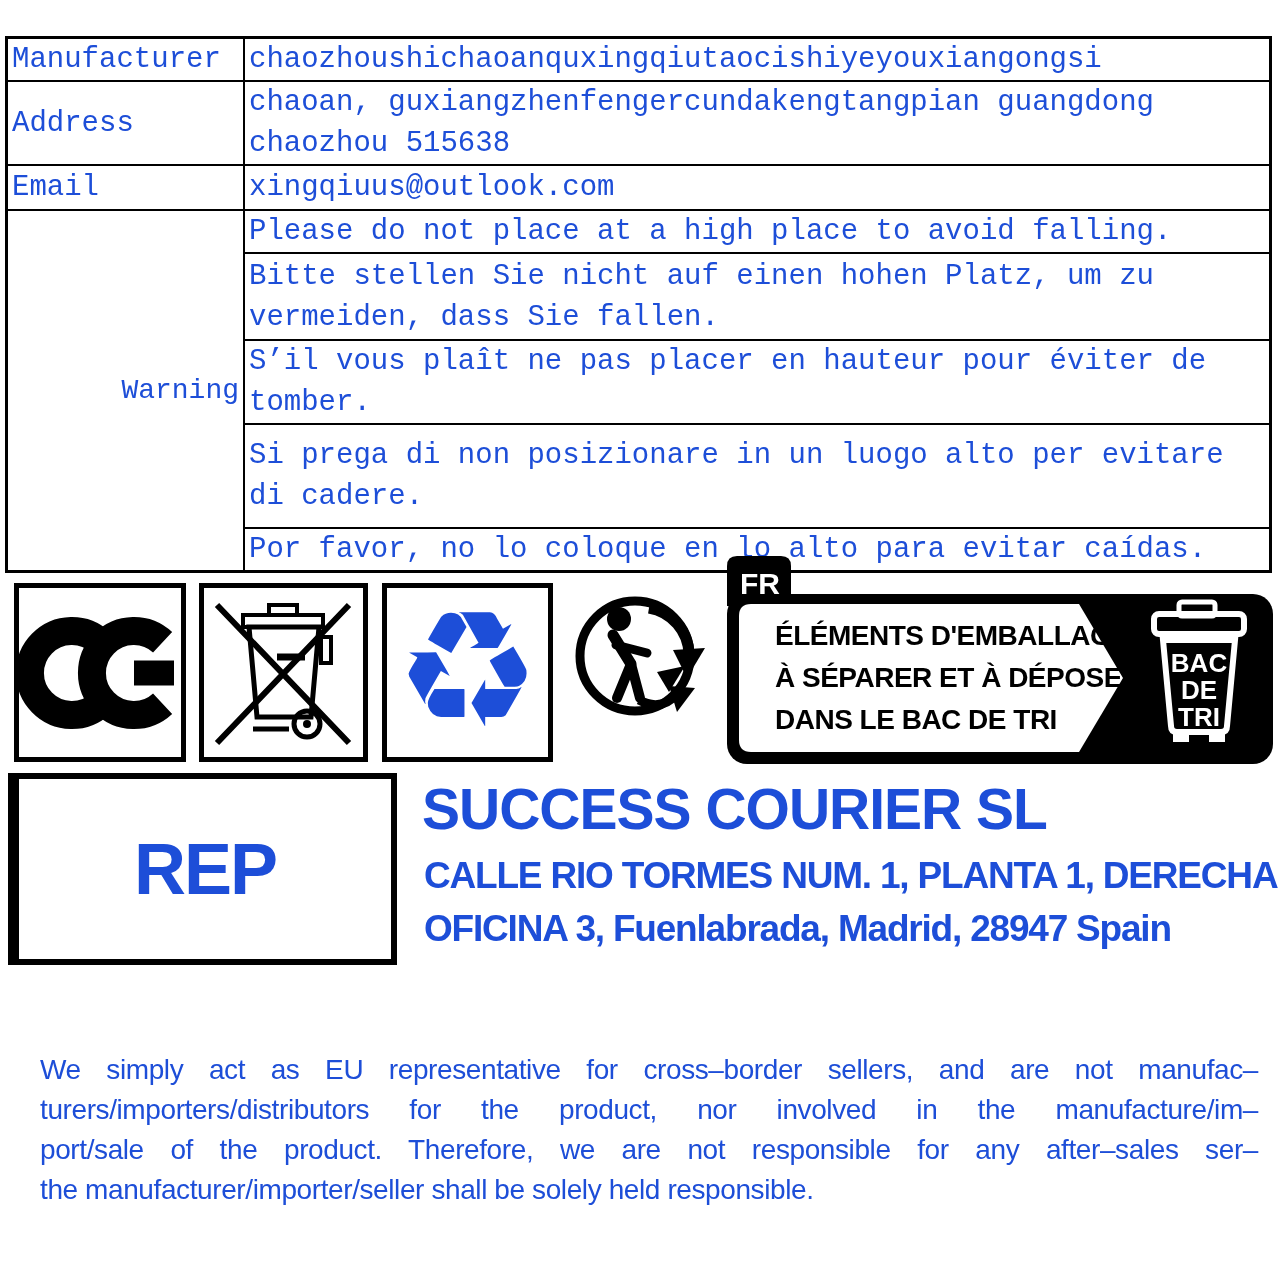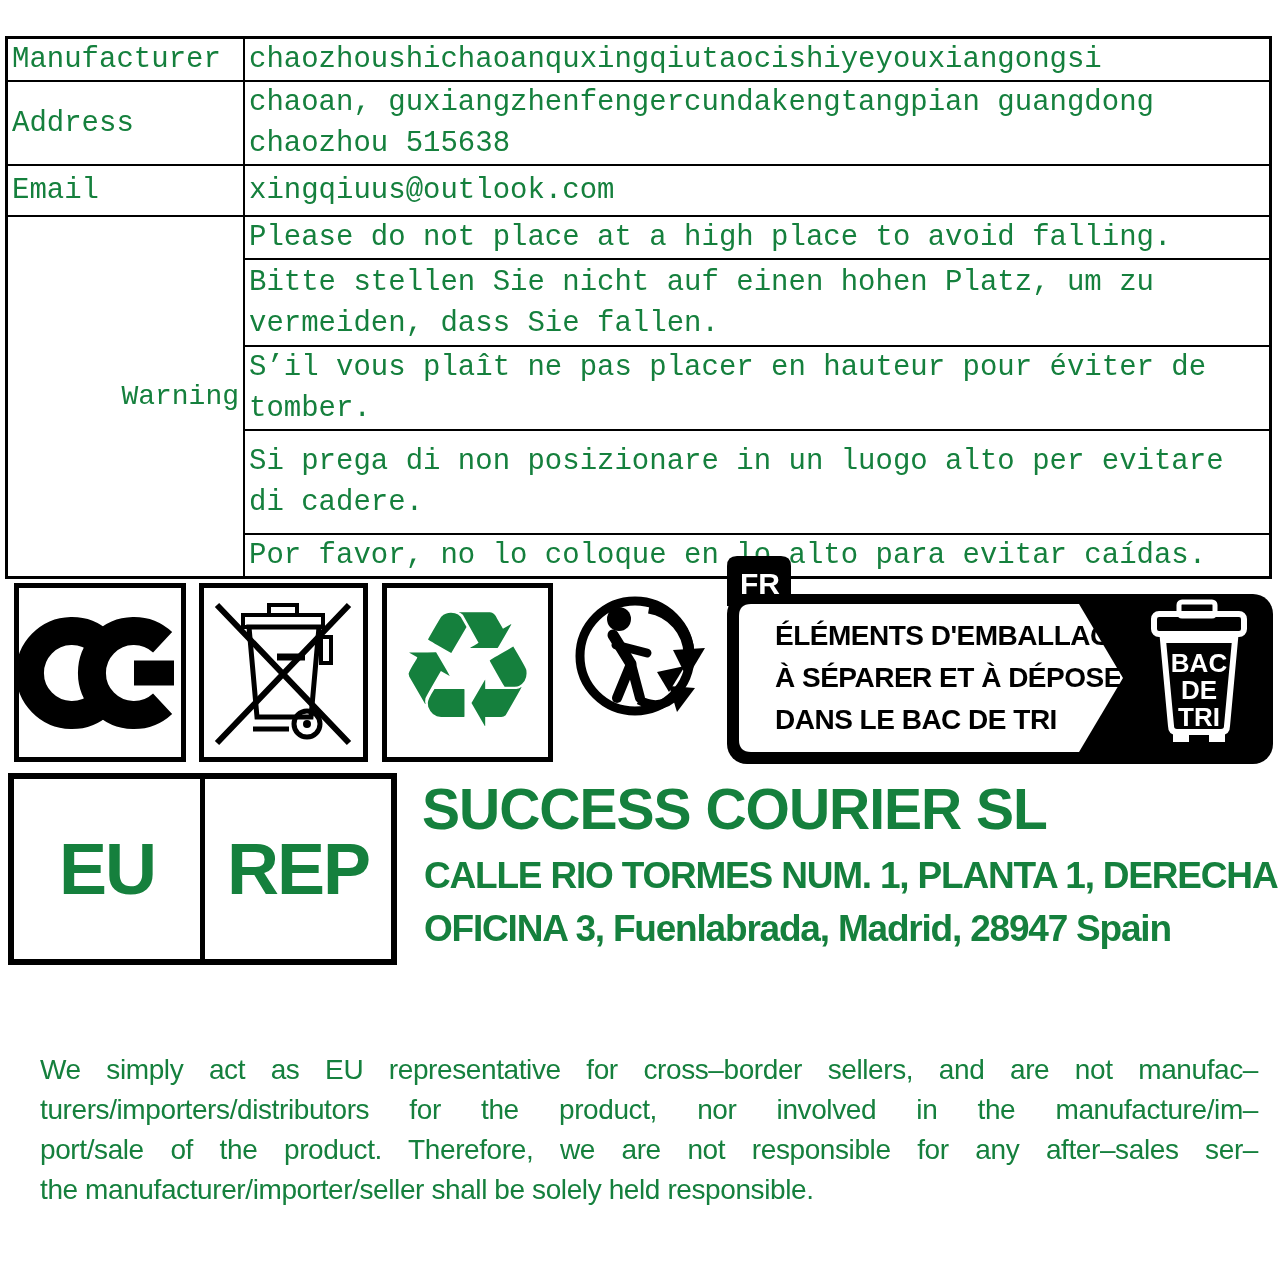--- a/index.html
+++ b/index.html
@@ -1,27 +1,27 @@
 <!DOCTYPE html>
 <html><head>
 <meta charset="utf-8">
 <style>
   html,body{margin:0;padding:0;background:#fff;}
-  .sheet{position:relative;width:1279px;height:1279px;background:#fff;color:#15803d;
+  .sheet{position:relative;width:1279px;height:1279px;background:#fff;color:#1d4ed8;
          font-family:"Liberation Sans",sans-serif;overflow:hidden;}
 
   
   .info-table{position:absolute;left:5px;top:36px;width:1267px;border-collapse:collapse;
               table-layout:fixed;border:3px solid #000;
               font-family:"Liberation Mono",monospace;font-size:29px;}
   .info-table td{border:2px solid #000;padding:0 4px 0 4px;vertical-align:middle;line-height:41px;}
   .col-label{width:227px;}
   .pre{white-space:pre-line;}
   .warn-cell{font-size:28px;text-align:right;}
-  .r38{height:38px}.r82{height:82px}.r45{height:51px}.r87{height:87px}.r86{height:104px}.r43{height:43px}
+  .r38{height:38px}.r82{height:82px}.r45{height:45px}.r87{height:87px}.r86{height:104px}.r43{height:43px}
 
   
   .ce-box{position:absolute;left:14px;top:583px;}
   .weee-box{position:absolute;left:199px;top:583px;}
   .recycle-box{position:absolute;left:382px;top:583px;width:171px;height:179px;box-sizing:border-box;
                border:5px solid #000;display:flex;align-items:center;justify-content:center;}
   .recycle-glyph{font-family:"DejaVu Sans",sans-serif;font-size:162px;line-height:1;margin-top:-6px;}
   .triman{position:absolute;left:573px;top:588px;}
   .fr-label{position:absolute;left:727px;top:556px;}
   .fr-text{font-family:"Liberation Sans",sans-serif;font-weight:bold;}
@@ -138,21 +138,20 @@
       <path d="M436,84 L444,170 Q444,176 450,176 H494 Q500,176 500,170 L508,84 Z" fill="none" stroke="#fff" stroke-width="6"></path>
       <rect x="446" y="176" width="16" height="10" fill="#fff"></rect>
       <rect x="482" y="176" width="16" height="10" fill="#fff"></rect>
       <text class="fr-text" x="472" y="116" font-size="26" fill="#fff" text-anchor="middle">BAC</text>
       <text class="fr-text" x="472" y="143" font-size="26" fill="#fff" text-anchor="middle">DE</text>
       <text class="fr-text" x="472" y="170" font-size="26" fill="#fff" text-anchor="middle">TRI</text>
     </g>
   </svg>
 
   <div class="eurep">
-    <div class="eurep-cell">EU</div>
     <div class="eurep-cell right">REP</div>
   </div>
   <div class="company">SUCCESS COURIER SL</div>
   <div class="addr-line1">CALLE RIO TORMES NUM. 1, PLANTA 1, DERECHA,</div>
   <div class="addr-line2">OFICINA 3, Fuenlabrada, Madrid, 28947 Spain</div>
 
   <div class="disclaimer">
     <div class="dline just">We simply act as EU representative for cross–border sellers, and are not manufac–</div>
     <div class="dline just">turers/importers/distributors for the product, nor involved in the manufacture/im–</div>
     <div class="dline just">port/sale of the product. Therefore, we are not responsible for any after–sales ser–</div>

